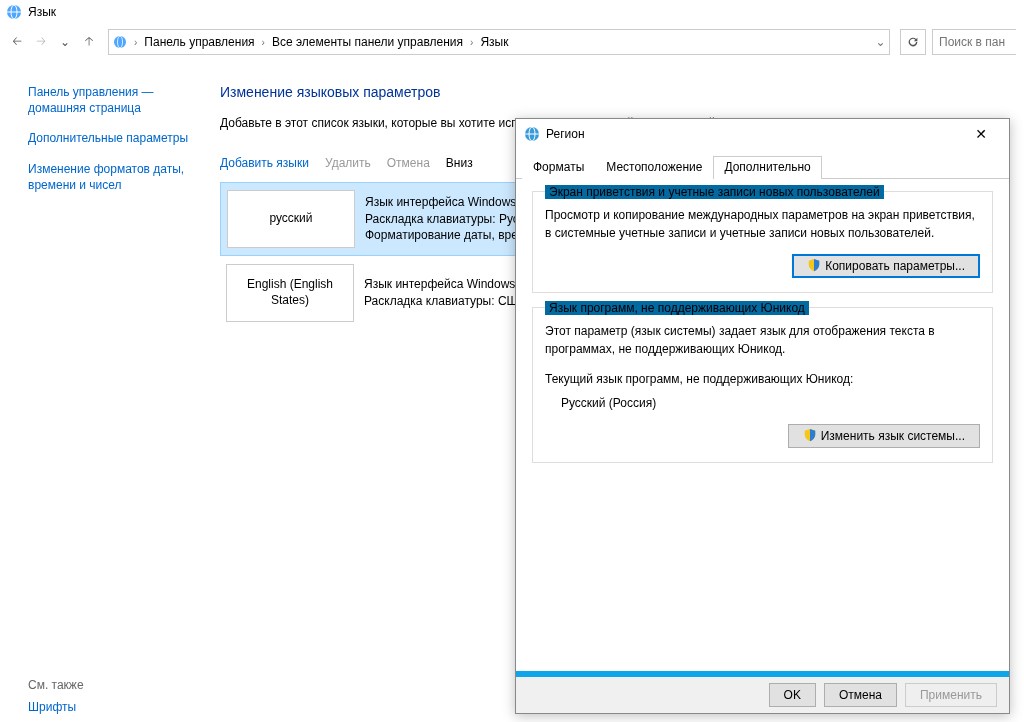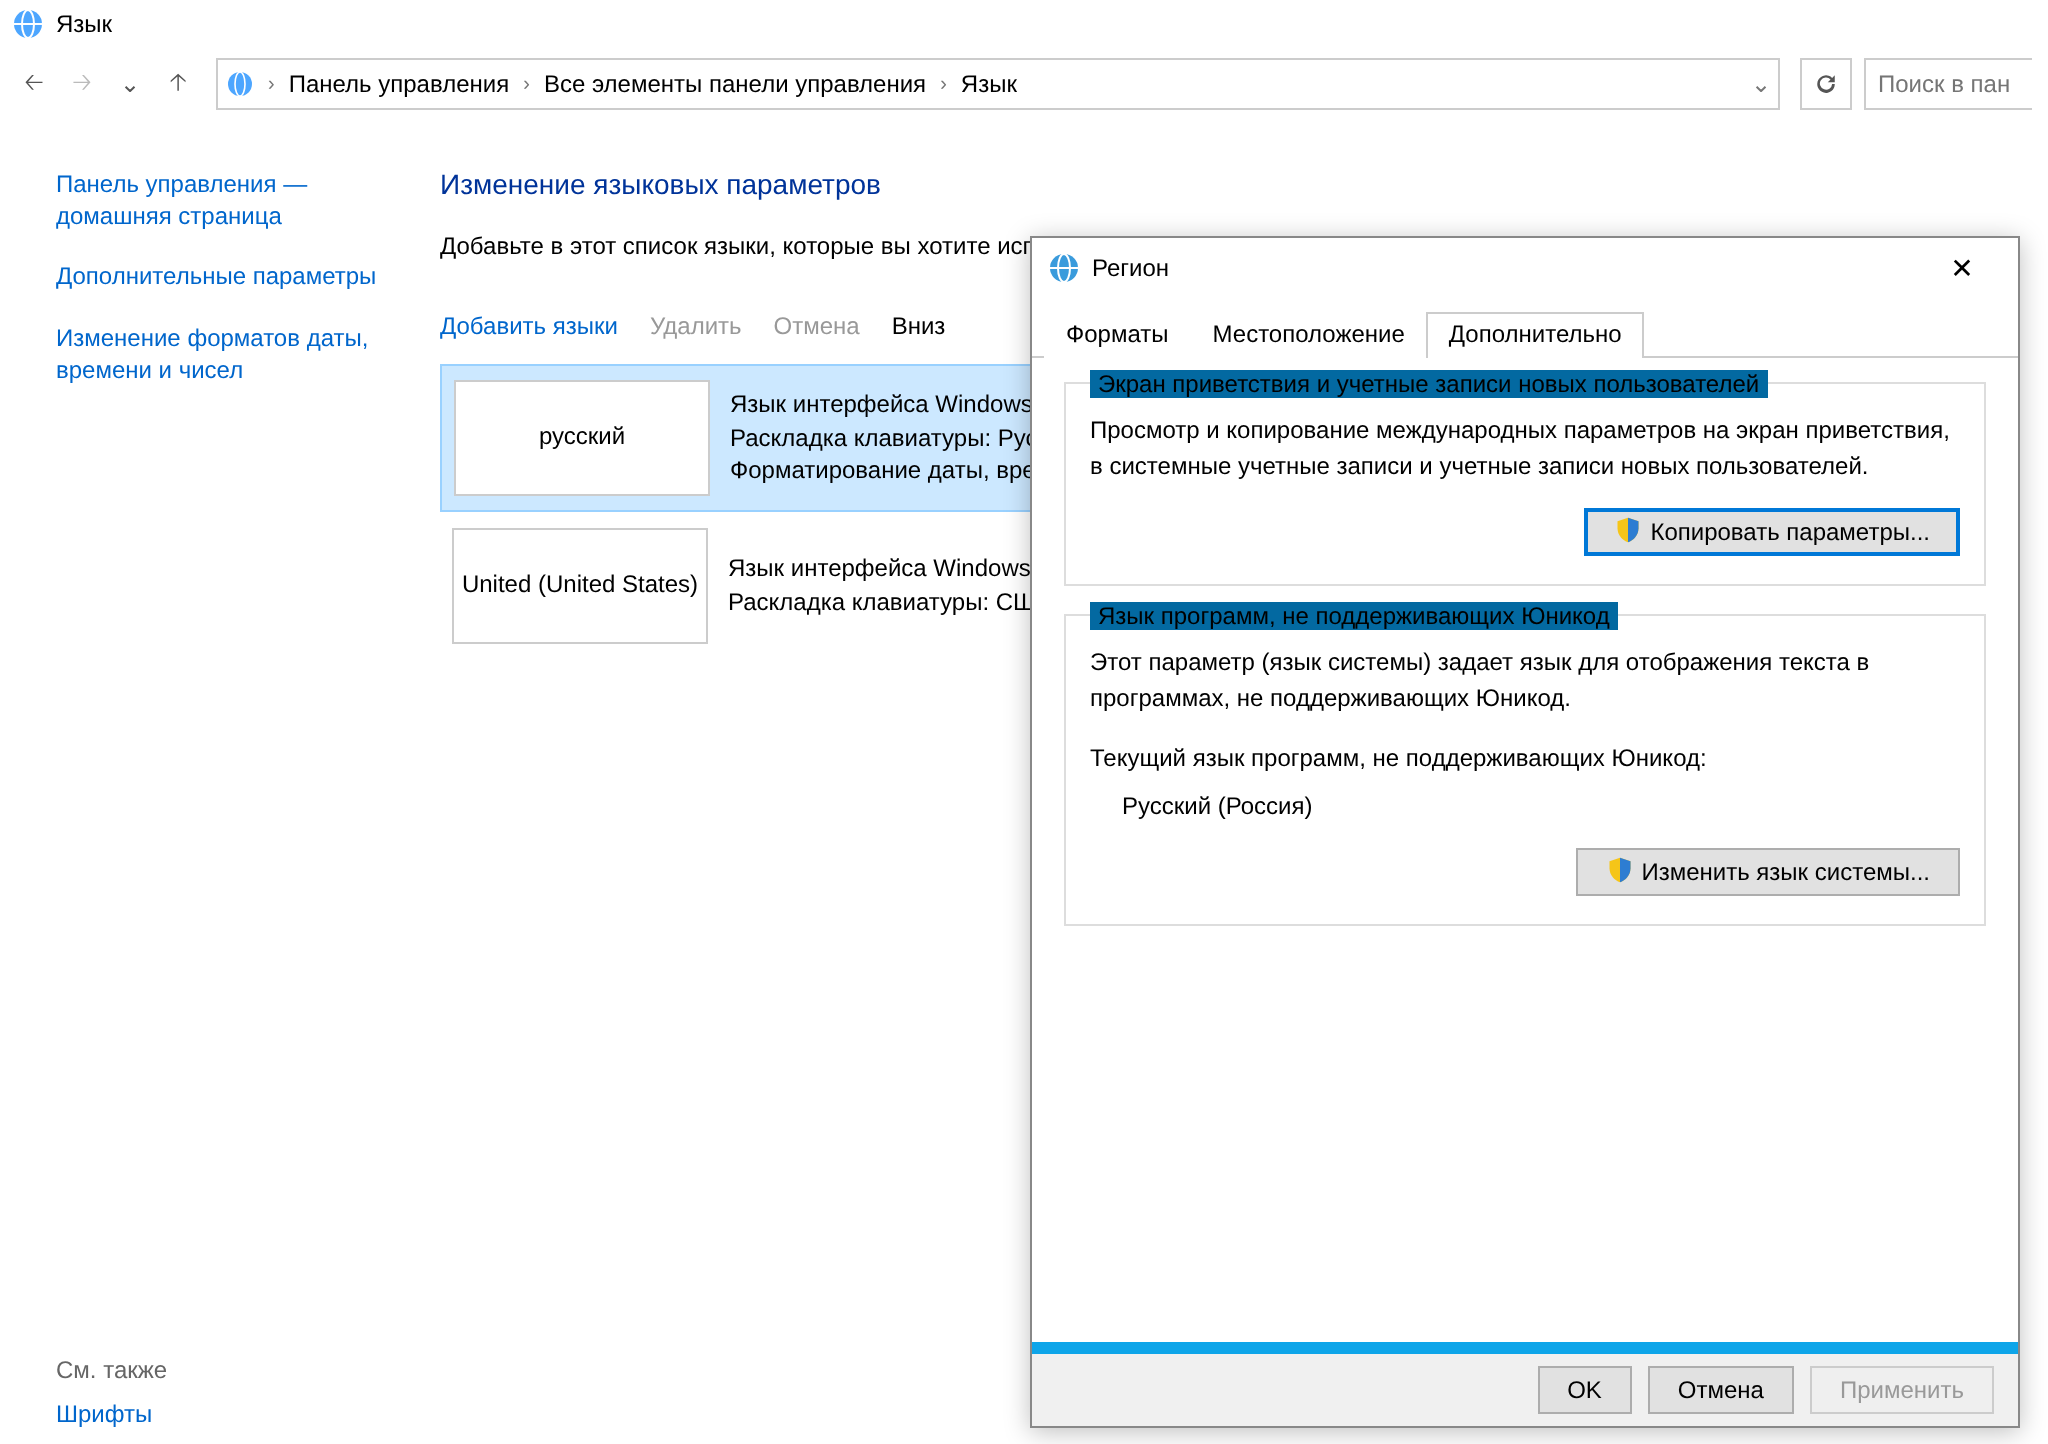--- a/index.html
+++ b/index.html
@@ -144,21 +144,21 @@
     <div class="lang-list">
       <div class="lang-row selected">
         <div class="lang-box">русский</div>
         <div class="lang-info">
           <div>Язык интерфейса Windows: Включен</div>
           <div>Раскладка клавиатуры: Русская</div>
           <div>Форматирование даты, времени и чисел</div>
         </div>
       </div>
       <div class="lang-row">
-        <div class="lang-box">United (United States)</div>
+        <div class="lang-box">English (English States)</div>
         <div class="lang-info">
           <div>Язык интерфейса Windows: Доступен</div>
           <div>Раскладка клавиатуры: США</div>
         </div>
       </div>
     </div>
   </div>
 </div>
 
 <div class="dialog">

